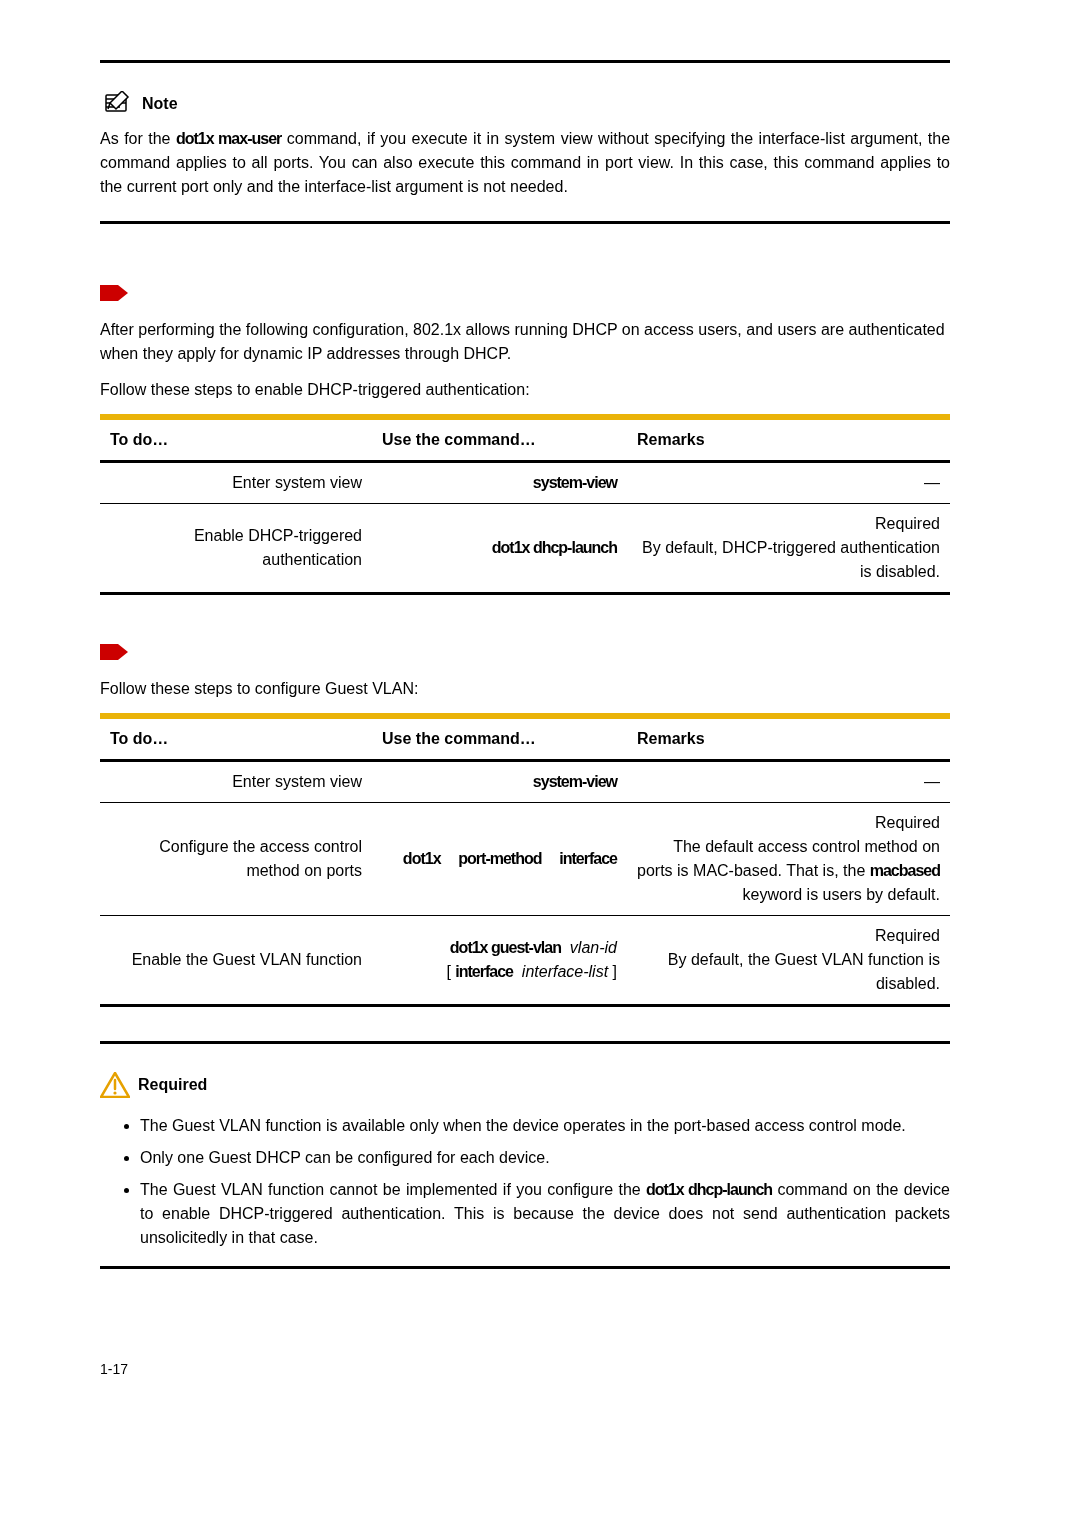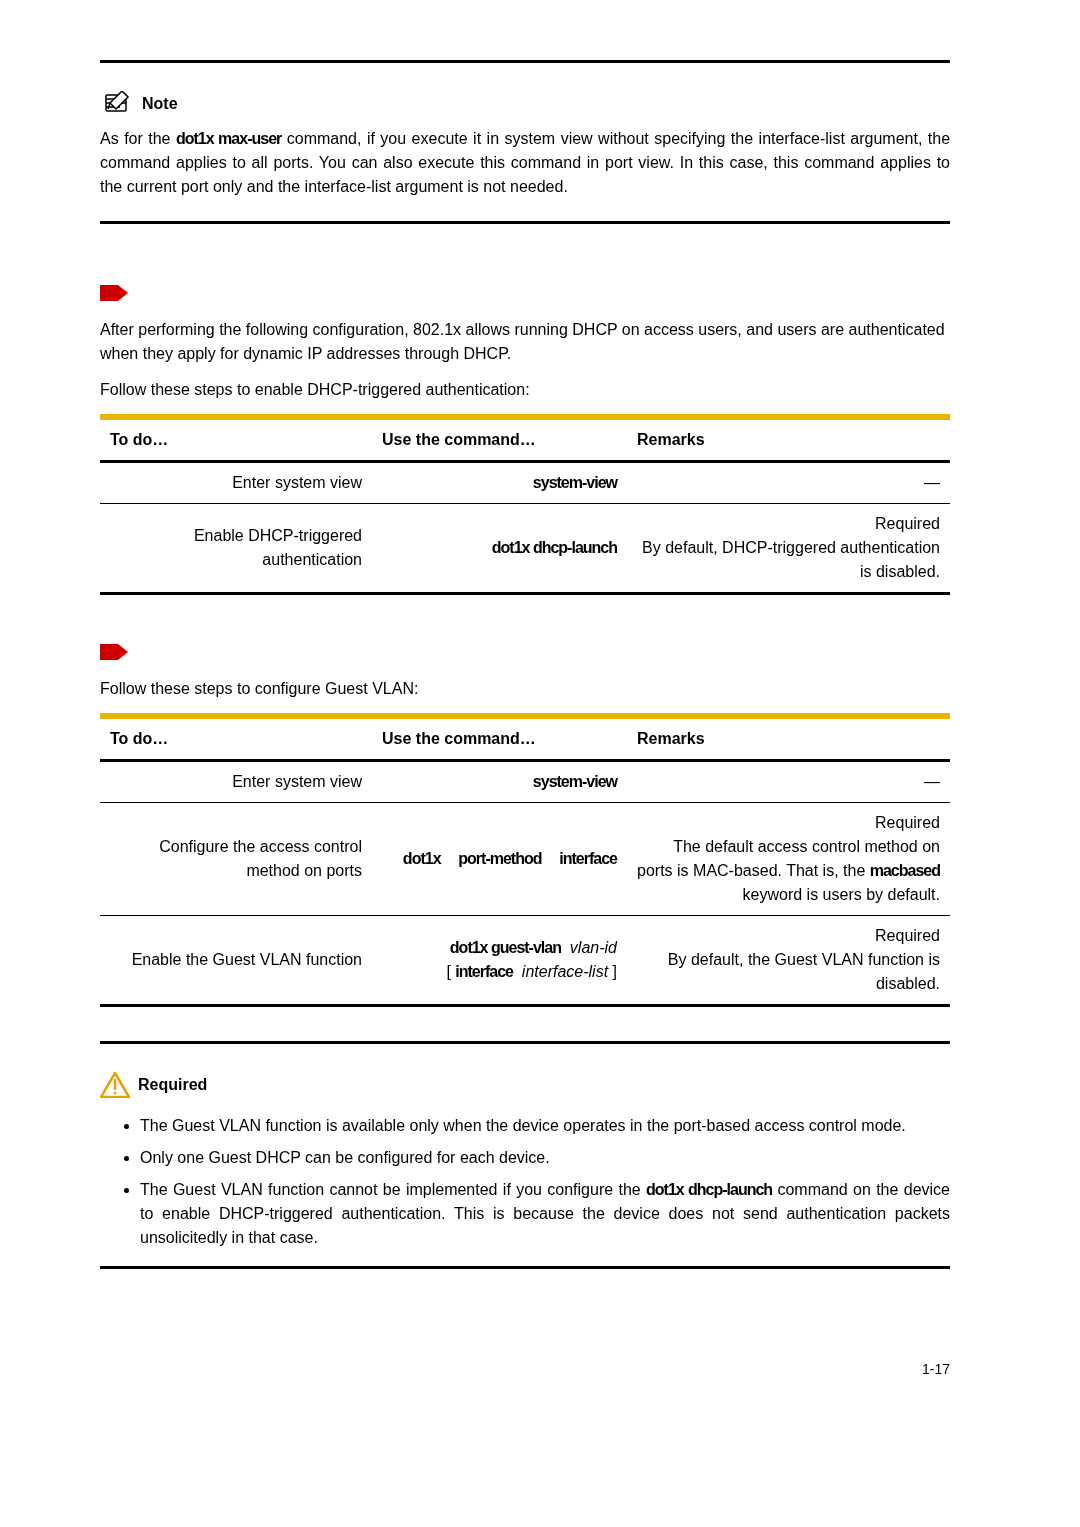--- a/index.html
+++ b/index.html
@@ -78,21 +78,21 @@
 
   ul.bullets {
     margin: 16px 0 16px 0;
     padding-left: 40px;
   }
   ul.bullets li {
     margin-bottom: 8px;
     text-align: justify;
   }
   .page-no {
-    text-align: right;
+    text-align: left;
     margin-top: 90px;
     font-size: 14px;
   }
   .caution-svg, .note-svg { flex-shrink: 0; }
   .sect2 .section-heading { margin-top: 44px; }
 </style>
 </head>
 <body>
 
 

